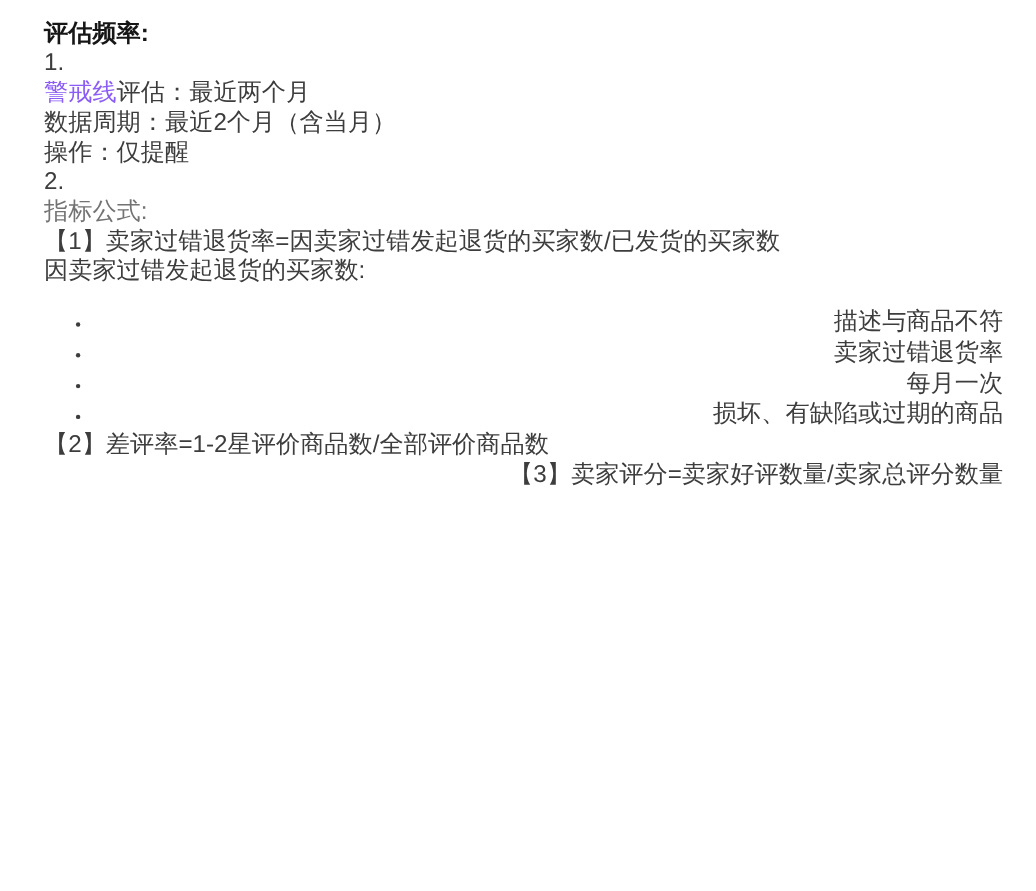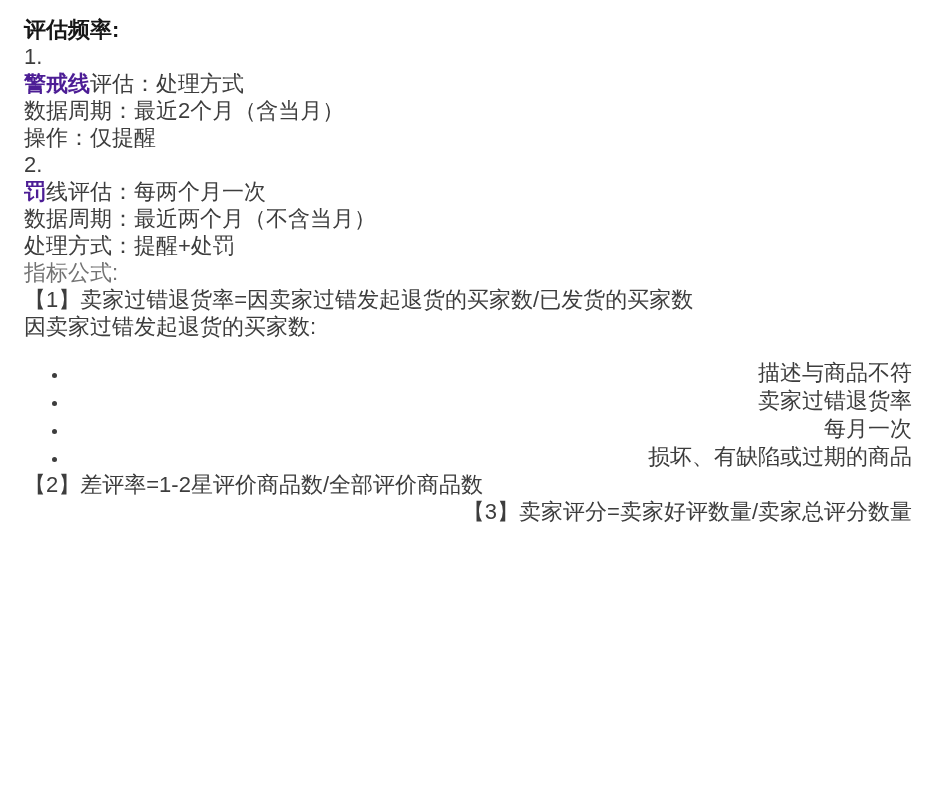--- a/index.html
+++ b/index.html
@@ -8,34 +8,34 @@
     padding: 0;
     background: #ffffff;
   }
   body {
     width: 942px;
     height: 810px;
     overflow: hidden;
     font-family: "Liberation Sans", "DejaVu Sans", sans-serif;
   }
   .doc {
-    padding: 16px 30px 0 24px;
+    padding: 16px 30px 0 40px;
     font-size: 22px;
     line-height: 27px;
     color: #3d3d3d;
   }
   .doc p { margin: 0; }
   .line { display: block; }
   .doc-title {
     font-weight: 700;
     color: #161616;
   }
   .bold-term {
-    font-weight: 700;
-    color: #4c1d95;
+    font-weight: 400;
+    color: #8b5cf6;
     text-align: center;
   }
   .rule-1 { margin-top: 41px; }
   .rule-2-number { margin-top: 39px; }
   .rule-2-body { margin-top: 17px; }
   .formula-heading {
     margin-top: 71px;
     color: #737373;
   }
   .formula-1 { margin-top: 11px; }
@@ -57,32 +57,27 @@
 </style>
 </head>
 <body>
 
 <div class="doc">
 
   <p class="doc-title">评估频率:</p>
 
   <p class="rule-1">
     <span class="line">1.</span>
-    <span class="line"><span class="bold-term">警戒线</span><span>评估：处理方式</span></span>
+    <span class="line"><span class="bold-term">警戒线</span><span>评估：最近两个月</span></span>
     <span class="line">数据周期：最近2个月（含当月）</span>
     <span class="line">操作：仅提醒</span>
   </p>
 
   <p class="rule-2-number">2.</p>
 
-  <p class="rule-2-body">
-    <span class="line"><span class="bold-term">罚</span><span>线评估：每两个月一次</span></span>
-    <span class="line">数据周期：最近两个月（不含当月）</span>
-    <span class="line">处理方式：提醒+处罚</span>
-  </p>
 
   <p class="formula-heading">指标公式:</p>
 
   <p class="formula-1">【1】卖家过错退货率=因卖家过错发起退货的买家数/已发货的买家数</p>
 
   <p class="list-intro">因卖家过错发起退货的买家数:</p>
 
   <ul class="reason-list">
     <li>描述与商品不符</li>
     <li>卖家过错退货率</li>

